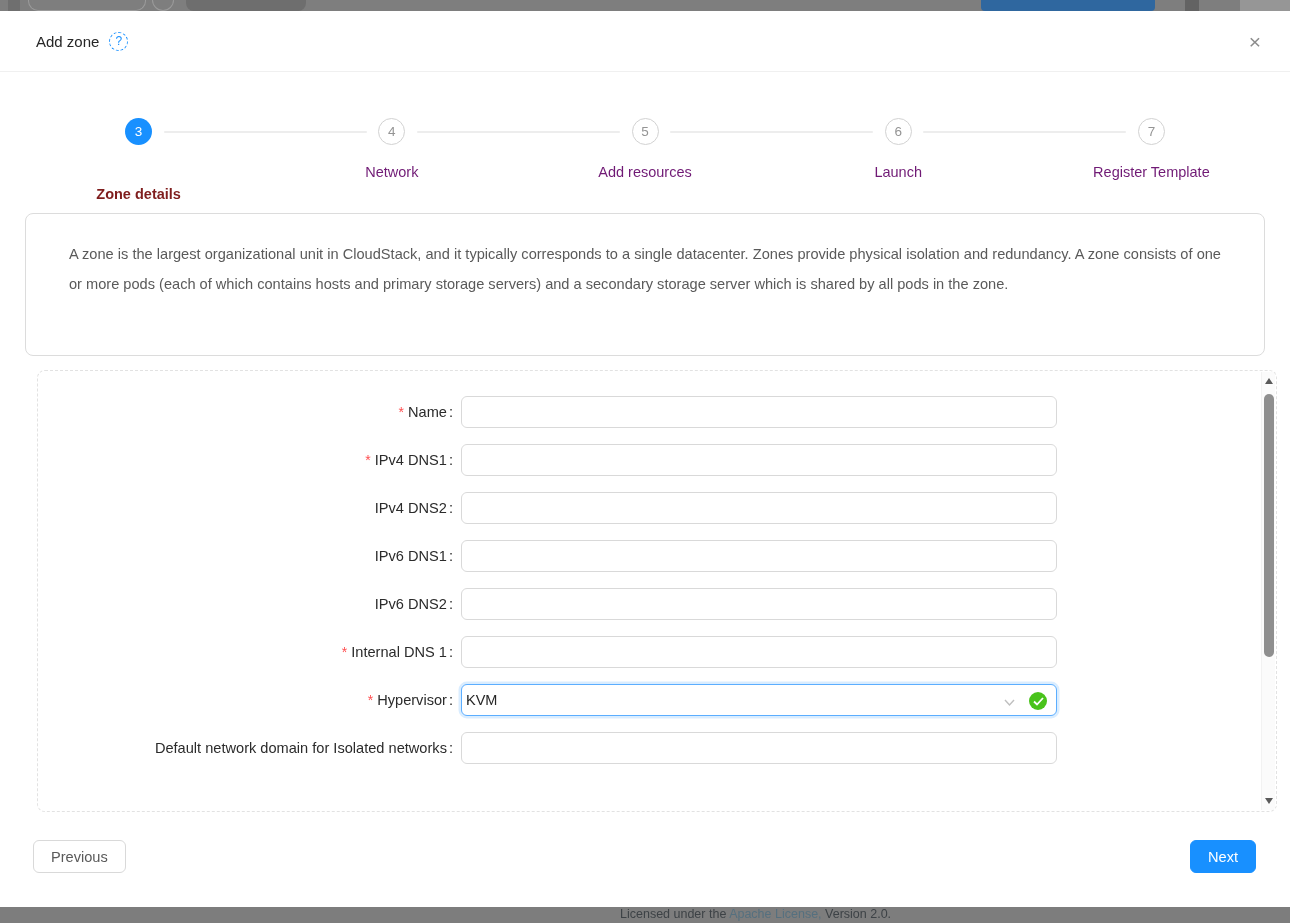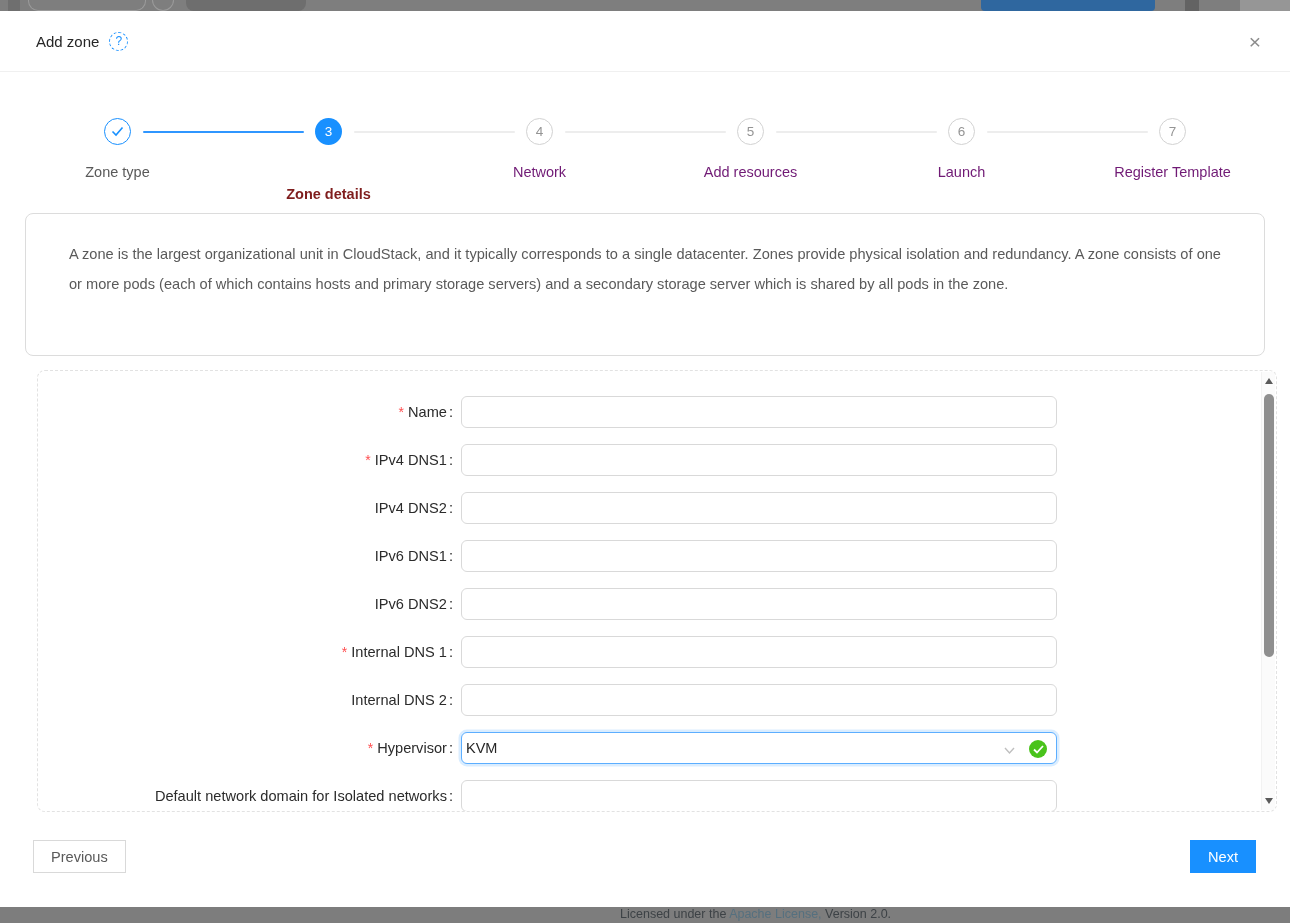--- a/index.html
+++ b/index.html
@@ -75,21 +75,21 @@
 
   
   .scrollbar { position:absolute; top:1px; right:1px; bottom:1px; width:14px; background:#fbfbfb; border-left:1px solid #f2f2f2; }
   .sb-btn { position:absolute; left:0; width:14px; height:14px; display:flex; align-items:center; justify-content:center; cursor:pointer; }
   .sb-up { top:2px; } .sb-down { bottom:2px; }
   .tri-up { width:0; height:0; border-left:4.5px solid transparent; border-right:4.5px solid transparent; border-bottom:6px solid #5a5a5a; }
   .tri-down { width:0; height:0; border-left:4.5px solid transparent; border-right:4.5px solid transparent; border-top:6px solid #5a5a5a; }
   .sb-thumb { position:absolute; left:2px; top:22px; width:10px; height:263px; background:#8f8f8f; border-radius:5px; cursor:pointer; }
 
   
-  .btn { height:33px; border-radius:0; font-size:14.6px; padding:0 17px; cursor:pointer;
+  .btn { height:33px; border-radius:6px; font-size:14.6px; padding:0 17px; cursor:pointer;
     font-family:inherit; display:inline-flex; align-items:center; }
   .btn-prev { position:absolute; left:33px; top:829px; background:#fff; border:1px solid #d9d9d9; color:#5a5a5a; }
   .btn-next { position:absolute; right:34px; top:829px; background:#1890ff; border:1px solid #1890ff; color:#fff; }
 </style>
 </head>
 <body>
 
 <div class="backdrop-top">
   <div class="bt-shape bt-square"></div>
   <div class="bt-shape bt-pill"></div>
@@ -104,28 +104,20 @@
 
   <div class="modal-header">
     <span class="modal-title">Add zone</span>
     <span class="help-badge">
         <span>?</span>
       </span>
     <button class="close-btn">×</button>
   </div>
 
   <div class="steps">
-    <div class="step finish">
-      <div class="circle">
-        <svg width="13" height="11" viewBox="0 0 13 11">
-            <polyline points="1.5,5.5 5,9 11.5,1.5" fill="none" stroke="#1890ff" stroke-width="1.6"></polyline>
-          </svg>
-      </div>
-      <div class="slabel">Zone type</div>
-    </div>
     <div class="step active line-blue">
       <div class="circle">3</div>
       <div class="slabel">Zone details</div>
     </div>
     <div class="step wait line-grey">
       <div class="circle">4</div>
       <div class="slabel">Network</div>
     </div>
     <div class="step wait line-grey">
       <div class="circle">5</div>
@@ -171,24 +163,20 @@
       <div class="form-row">
         <div class="row-label"><span>IPv6 DNS2</span><span class="colon">:</span></div>
         <div class="row-control"><input class="txt-input" value="" style=""></div>
       </div>
 
       <div class="form-row">
         <div class="row-label"><span class="asterisk">*</span><span>Internal DNS 1</span><span class="colon">:</span></div>
         <div class="row-control"><input class="txt-input" value="" style=""></div>
       </div>
 
-      <div class="form-row">
-        <div class="row-label"><span>Internal DNS 2</span><span class="colon">:</span></div>
-        <div class="row-control"><input class="txt-input" value="" style=""></div>
-      </div>
 
       <div class="form-row">
         <div class="row-label"><span class="asterisk">*</span><span>Hypervisor</span><span class="colon">:</span></div>
         <div class="row-control">
           <div class="select-box">
             <span class="select-value">KVM</span>
             <span class="chevron">
               <svg width="13" height="13" viewBox="0 0 13 13">
                   <polyline points="2,4 6.5,9 11,4" fill="none" stroke="#bfbfbf" stroke-width="1.4"></polyline>
                 </svg>

